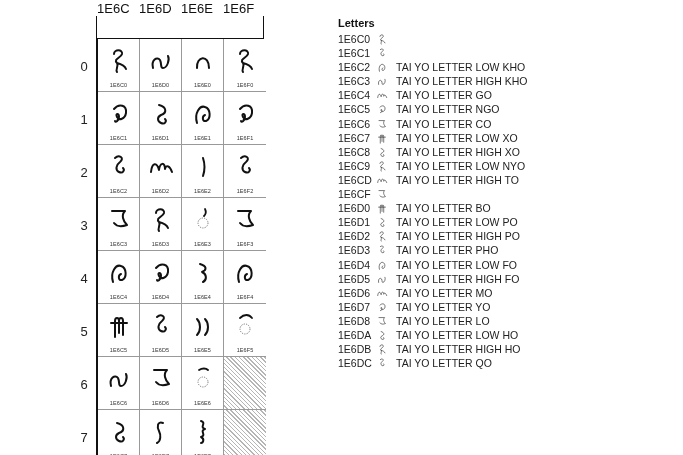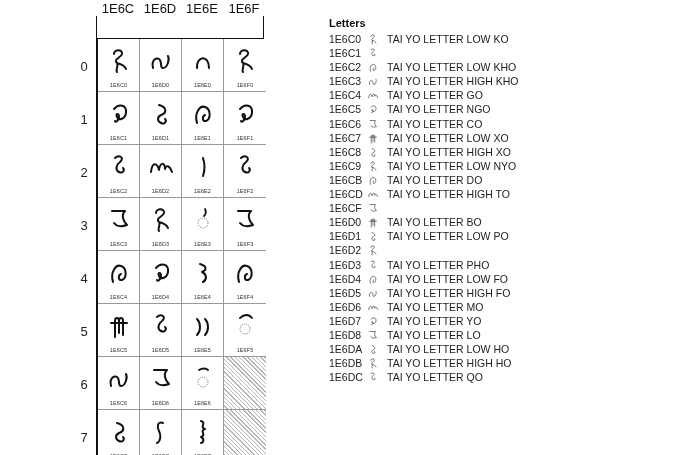--- a/index.html
+++ b/index.html
@@ -1,41 +1,41 @@
 <!DOCTYPE html>
 <html><head>
 <meta charset="utf-8">
 <style>
   html, body { margin: 0; padding: 0; background: #ffffff; }
   body { width: 683px; height: 455px; position: relative; overflow: hidden;
          font-family: "Liberation Sans", sans-serif; color: #111; }
 
   
   .chart { position: absolute; left: 0; top: 0; width: 300px; height: 455px; }
-  .col-head { position: absolute; top: 0; height: 22px; width: 42px; text-align: center;
+  .col-head { position: absolute; top: 0; height: 22px; width: 42px; 
               font-size: 13px; line-height: 18px; color: #111; }
   .row-head { position: absolute; left: 76px; width: 16px; text-align: center; font-size: 13px; color: #222; }
   .grid-frame { position: absolute; left: 96px; top: 38px; width: 168px; height: 430px;
                 border-left: 2px solid #111; border-right: 2px solid #111; box-sizing: border-box; }
   .head-frame { position: absolute; left: 96px; top: 16px; width: 168px; height: 23px;
                 border-left: 1.5px solid #111; border-right: 1.5px solid #111;
                 border-bottom: 1.5px solid #111; box-sizing: border-box; }
   .cell { position: absolute; width: 42px; height: 53px; box-sizing: border-box;
           border-right: 1px solid #999; border-bottom: 1px solid #999; background: #fff; }
   .cell .glyph { position: absolute; left: 0; right: 0; top: 6px; height: 30px; display: flex;
                  align-items: center; justify-content: center; }
   .cell .glyph svg { width: 28px; height: 28px; }
   .cell .code { position: absolute; left: 0; right: 0; bottom: 3px; text-align: center;
                 font-size: 5.5px; color: #333; letter-spacing: 0.1px; }
   .cell.reserved {
     background: repeating-linear-gradient(45deg, #ffffff 0px, #ffffff 2px, #b5b5b5 2px, #b5b5b5 3px);
   }
 
   
-  .letters { position: absolute; left: 329px; top: 15px; width: 340px; }
+  .letters { position: absolute; left: 338px; top: 15px; width: 340px; }
   .letters h3 { margin: 0; font-size: 11px; font-weight: bold; height: 17px; line-height: 17px; color: #111; }
   .lrow { position: relative; height: 14.1px; font-size: 10.5px; line-height: 14px; color: #222; white-space: nowrap; }
   .lrow .lcode { position: absolute; left: 0; top: 0; }
   .lrow .lglyph { position: absolute; left: 38px; top: 1px; width: 12px; height: 12px; }
   .lrow .lglyph svg { width: 12px; height: 12px; }
   .lrow .lname { position: absolute; left: 58px; top: 0; }
 </style>
 </head>
 <body>
 
@@ -306,21 +306,20 @@
 </div>
 
 <div class="letters">
   <h3>Letters</h3>
   <div id="letter-rows">
       <div class="lrow">
         <span class="lcode">1E6C0</span>
         <span class="lglyph"><svg viewBox="0 0 28 28" width="12" height="12">
             <path d="M9 8 C9 3,18 3,17 8 C16 12,8 13,12 17 C14 20,10 24,12 26 M12 17 C16 18,20 20,21 23" fill="none" stroke="#111" stroke-width="1.3" stroke-linecap="round" stroke-linejoin="round"></path>
           </svg></span>
-        <span class="lname">TAI YO LETTER LOW KO</span>
       </div>
       <div class="lrow">
         <span class="lcode">1E6C1</span>
         <span class="lglyph"><svg viewBox="0 0 28 28" width="12" height="12">
             <path d="M10 6 C14 2,20 6,15 10 C11 13,10 18,14 20 C18 22,20 18,18 16" fill="none" stroke="#111" stroke-width="1.3" stroke-linecap="round" stroke-linejoin="round"></path>
           </svg></span>
       </div>
       <div class="lrow">
         <span class="lcode">1E6C2</span>
         <span class="lglyph"><svg viewBox="0 0 28 28" width="12" height="12">
@@ -371,27 +370,20 @@
         <span class="lname">TAI YO LETTER HIGH XO</span>
       </div>
       <div class="lrow">
         <span class="lcode">1E6C9</span>
         <span class="lglyph"><svg viewBox="0 0 28 28" width="12" height="12">
             <path d="M9 8 C9 3,18 3,17 8 C16 12,8 13,12 17 C14 20,10 24,12 26 M12 17 C16 18,20 20,21 23" fill="none" stroke="#111" stroke-width="1.3" stroke-linecap="round" stroke-linejoin="round"></path>
           </svg></span>
         <span class="lname">TAI YO LETTER LOW NYO</span>
       </div>
       <div class="lrow">
-        <span class="lcode">1E6CB</span>
-        <span class="lglyph"><svg viewBox="0 0 28 28" width="12" height="12">
-            <path d="M8 24 C5 14,11 6,16 8 C22 10,22 20,17 22 C13 23,13 17,16 16" fill="none" stroke="#111" stroke-width="1.3" stroke-linecap="round" stroke-linejoin="round"></path>
-          </svg></span>
-        <span class="lname">TAI YO LETTER DO</span>
-      </div>
-      <div class="lrow">
         <span class="lcode">1E6CD</span>
         <span class="lglyph"><svg viewBox="0 0 28 28" width="12" height="12">
             <path d="M4 20 C5 10,10 10,12 18 C13 10,18 10,18 17 C19 12,23 14,25 20" fill="none" stroke="#111" stroke-width="1.3" stroke-linecap="round" stroke-linejoin="round"></path>
           </svg></span>
         <span class="lname">TAI YO LETTER HIGH TO</span>
       </div>
       <div class="lrow">
         <span class="lcode">1E6CF</span>
         <span class="lglyph"><svg viewBox="0 0 28 28" width="12" height="12">
             <path d="M7 6 L20 6 C16 10,18 16,22 20 C16 22,12 22,9 18" fill="none" stroke="#111" stroke-width="1.3" stroke-linecap="round" stroke-linejoin="round"></path>
@@ -409,20 +401,21 @@
         <span class="lglyph"><svg viewBox="0 0 28 28" width="12" height="12">
             <path d="M12 6 C20 8,20 14,14 16 C10 18,10 22,14 24 C18 26,20 22,18 20" fill="none" stroke="#111" stroke-width="1.3" stroke-linecap="round" stroke-linejoin="round"></path>
           </svg></span>
         <span class="lname">TAI YO LETTER LOW PO</span>
       </div>
       <div class="lrow">
         <span class="lcode">1E6D2</span>
         <span class="lglyph"><svg viewBox="0 0 28 28" width="12" height="12">
             <path d="M9 8 C9 3,18 3,17 8 C16 12,8 13,12 17 C14 20,10 24,12 26 M12 17 C16 18,20 20,21 23" fill="none" stroke="#111" stroke-width="1.3" stroke-linecap="round" stroke-linejoin="round"></path>
           </svg></span>
+        <span class="lname">TAI YO LETTER HIGH PO</span>
       </div>
       <div class="lrow">
         <span class="lcode">1E6D3</span>
         <span class="lglyph"><svg viewBox="0 0 28 28" width="12" height="12">
             <path d="M10 6 C14 2,20 6,15 10 C11 13,10 18,14 20 C18 22,20 18,18 16" fill="none" stroke="#111" stroke-width="1.3" stroke-linecap="round" stroke-linejoin="round"></path>
           </svg></span>
         <span class="lname">TAI YO LETTER PHO</span>
       </div>
       <div class="lrow">
         <span class="lcode">1E6D4</span>

